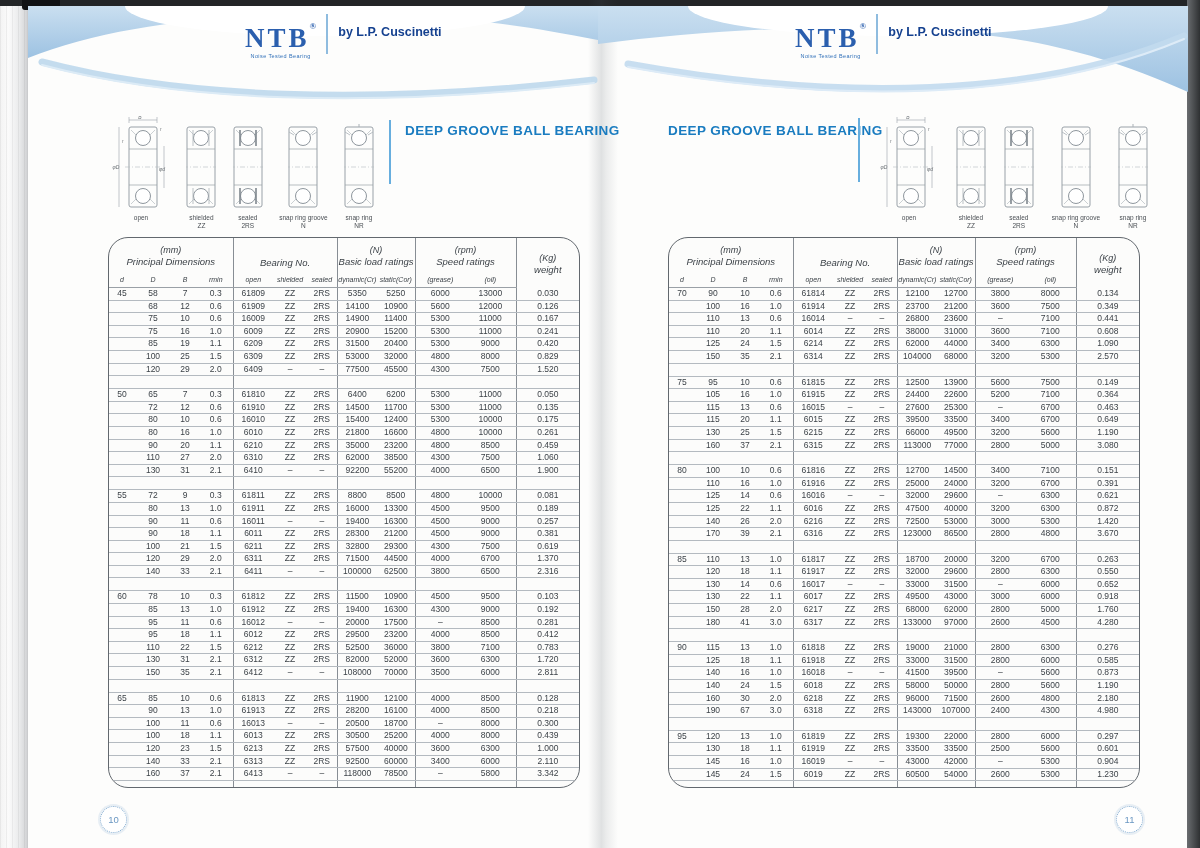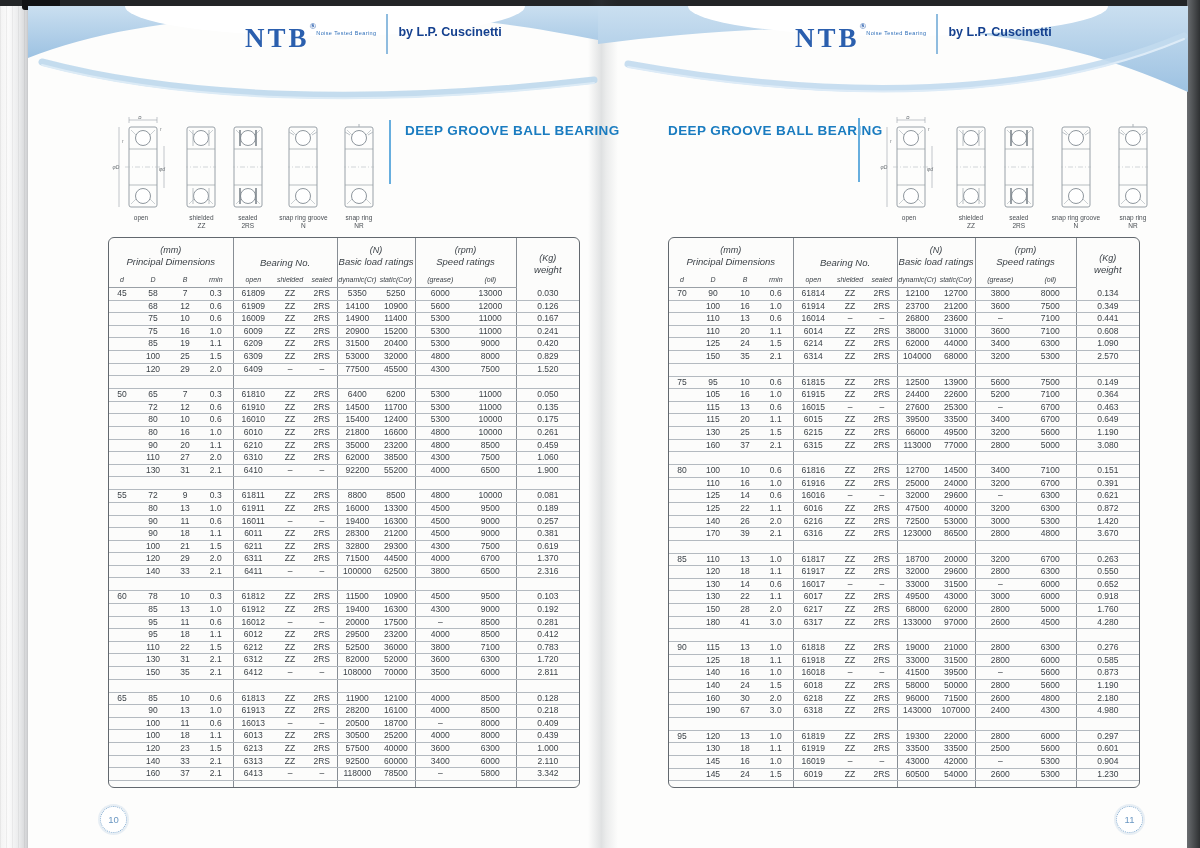--- a/index.html
+++ b/index.html
@@ -13,40 +13,40 @@
       background:repeating-linear-gradient(90deg,rgba(0,0,0,0.05) 0 1px,rgba(0,0,0,0) 1px 6px),
                  linear-gradient(90deg,#f3f3f3,#fbfbfb 30%,#e9eaeb 70%,#d2d3d5 96%,#c3c4c6);}
   .gutter{position:absolute;left:588px;top:0;width:30px;height:848px;
       background:linear-gradient(90deg,rgba(0,0,0,0) 0%,rgba(70,80,90,0.16) 45%,rgba(70,80,90,0.10) 60%,rgba(0,0,0,0) 100%);}
   
   .banner{position:absolute;top:6px;}
   .banner.l{left:28px;} .banner.r{left:598px;}
   
   .logo{position:absolute;top:12px;display:flex;align-items:flex-start;}
   .logo.l{left:245px;} .logo.r{left:795px;}
-  .ntb-col{display:flex;align-items:center;text-align:right;}
+  .ntb-col{display:flex;flex-direction:column;align-items:center;text-align:right;}
   .ntb{font-family:"Liberation Serif",serif;font-weight:bold;font-size:27px;line-height:28px;
        letter-spacing:3px;color:#2b5fae;}
   .ntb sup{font-size:9px;letter-spacing:0;vertical-align:18px;}
   .tagline{font-size:5.5px;color:#2f6fb8;letter-spacing:0.4px;margin-top:1px;}
   .logo-div{width:2px;height:40px;background:#8fbcdf;margin:2px 10px 0 10px;}
   .byline{font-size:12.5px;font-weight:bold;color:#15418f;padding-top:13px;white-space:nowrap;}
   
   .sec-title{position:absolute;top:123px;font-size:13.5px;font-weight:bold;color:#1a7cc0;letter-spacing:0.4px;white-space:nowrap;}
   .sec-title.l{left:405px;} .sec-title.r{left:668px;}
   .sec-div{position:absolute;width:2px;height:64px;background:#67aede;}
   .sec-div.l{left:389px;top:120px;} .sec-div.r{left:858px;top:118px;}
   
   .diagrams{position:absolute;top:116px;display:flex;justify-content:space-between;align-items:flex-start;}
   .diagrams.l{left:112px;width:262px;} .diagrams.r{left:880px;width:268px;}
   .diag-unit{display:flex;flex-direction:column;align-items:center;}
   .diag-label{margin-top:2px;font-size:6.5px;color:#4a4f54;text-align:center;white-space:nowrap;line-height:7.5px;}
   
   .tbl-frame{position:absolute;top:237px;width:470px;height:549px;border:1.5px solid #62686e;
-             border-radius:6px;overflow:hidden;background:#fcfcfb;}
+             border-radius:20px;overflow:hidden;background:#fcfcfb;}
   .tbl-frame.l{left:108px;} .tbl-frame.r{left:668px;}
   .tbl-frame table{width:100%;height:100%;border-collapse:collapse;table-layout:fixed;}
   .tbl-frame th,.tbl-frame td{padding:0;margin:0;}
   .tbl-frame thead{font-style:italic;color:#3c4248;}
   .tbl-frame thead .u{font-size:9px;line-height:11px;}
   .tbl-frame thead .t{font-size:9.5px;line-height:11px;}
   tr.grp th{height:32px;font-weight:normal;vertical-align:middle;text-align:center;padding-top:2px;}
   th.brg-h .t{padding-top:12px;}
   tr.sub th{font-size:7px;font-weight:normal;height:15px;vertical-align:middle;text-align:center;
             border-bottom:1px solid #9aa0a6;}
@@ -873,21 +873,21 @@
             <td>100</td>
             <td>11</td>
             <td>0.6</td>
             <td>16013</td>
             <td>–</td>
             <td>–</td>
             <td>20500</td>
             <td>18700</td>
             <td>–</td>
             <td>8000</td>
-            <td>0.409</td>
+            <td>0.300</td>
           </tr>
           <tr class="data">
             <td></td>
             <td>100</td>
             <td>18</td>
             <td>1.1</td>
             <td>6013</td>
             <td>ZZ</td>
             <td>2RS</td>
             <td>30500</td>

